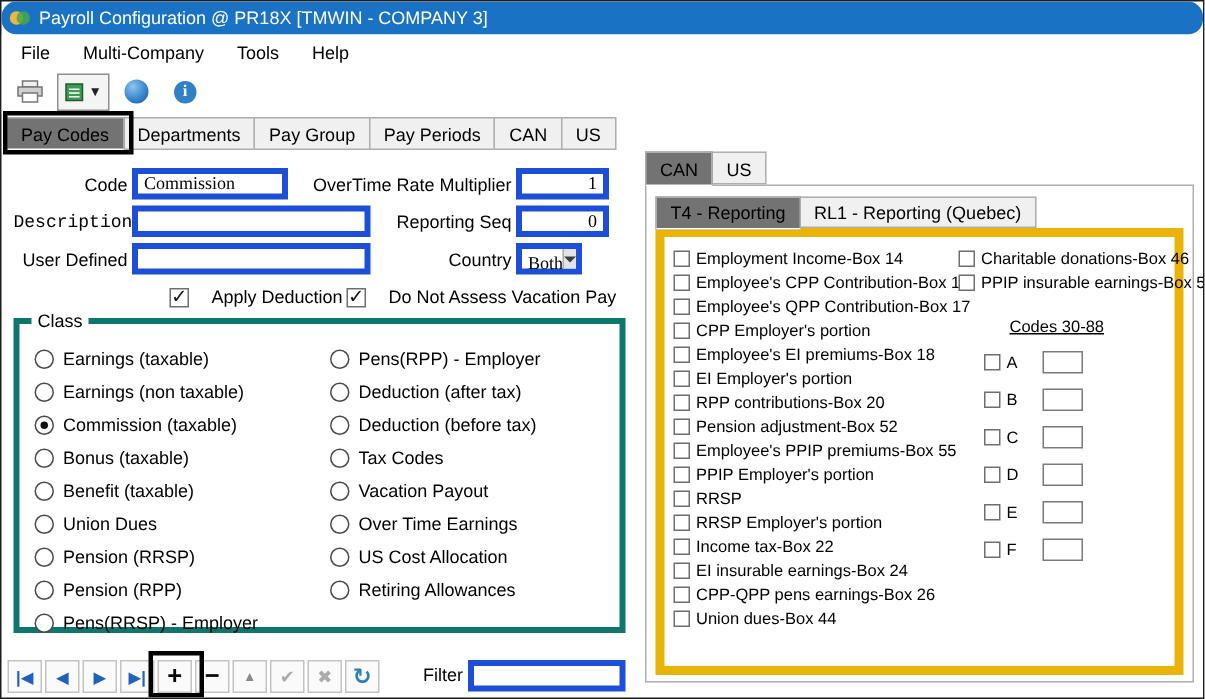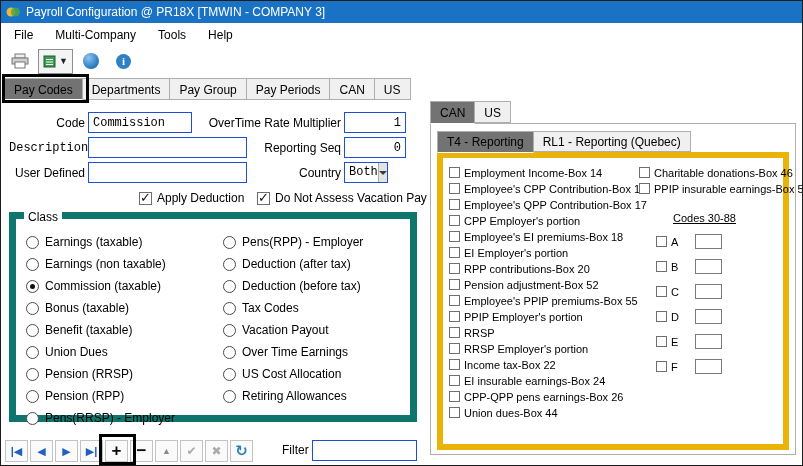--- a/index.html
+++ b/index.html
@@ -4,21 +4,21 @@
 <style>
   * { margin:0; padding:0; box-sizing:border-box; }
   body { font-family:"Liberation Sans","DejaVu Sans",sans-serif; background:#9a9a9a; }
   #window {
     position:relative; width:803px; height:466px; background:#fff;
     border:1px solid #1c1c1c; overflow:hidden; font-size:12px; color:#000;
   }
 
   
   .titlebar { position:absolute; top:0; left:0; right:0; height:22px;
-    background:#1a72c4; display:flex; align-items:center; gap:6px; padding-left:5px; }
+    background:#1a72c4; display:flex; align-items:center; gap:6px; padding-left:5px;border-radius:10px; }
   .titlebar .title { color:#fff; font-size:12px; white-space:nowrap; }
 
   
   .menubar { position:absolute; top:22px; left:0; right:0; height:23px;
     background:#fff; display:flex; align-items:center; padding-left:2px; }
   .menu-item { padding:4px 11px; cursor:default; }
 
   
   .toolbar { position:absolute; top:45px; left:0; right:0; height:30px;
     background:#fff; display:flex; align-items:center; gap:5px; padding-left:5px; }
@@ -35,44 +35,44 @@
 
   
   .tab { height:22px; padding:4px 9px 0; background:#f0f0f0;
     border:1px solid #aeaeae; white-space:nowrap; cursor:default; }
   .tab + .tab { margin-left:-1px; }
   .tab.selected { background:#737373; position:relative; z-index:3; border-bottom-color:#fff; }
   .tabstrip-main { position:absolute; top:77px; left:3px; display:flex; }
 
   
   .lbl { position:absolute; height:20px; line-height:20px; text-align:right; white-space:nowrap; }
-  .input { position:absolute; height:21px; border:1px solid #1d4ed8; background:#fff;
-    font-family:Liberation Mono, monospace; font-size:12px; padding:1px 4px; }
+  .input { position:absolute; height:21px; border:4px solid #1d4ed8; background:#fff;
+    font-family:Liberation Serif, serif; font-size:12px; padding:1px 4px; }
   .input.right { text-align:right; }
   .select { display:flex; align-items:stretch; padding:0; }
   .select .select-text { flex:1; padding:2px 0 0 4px; }
   .select .select-arrow { width:17px; background:#e3e3e3; border-left:1px solid #acacac;
     display:flex; align-items:center; justify-content:center; }
   .select .select-arrow::after { content:""; border:4px solid transparent; border-top-color:#3c3c3c; margin-top:4px; }
 
-  .cbx-row { position:absolute; display:flex; align-items:center; gap:5px; height:16px;margin-left:26px; }
+  .cbx-row { position:absolute; display:flex; align-items:center; gap:15px; height:16px; }
   .cb { width:13px; height:13px; border:1px solid #6e6e6e; background:#fff;
     display:inline-block; position:relative; flex:none; }
   .cb.checked::after { content:"✓"; position:absolute; left:0px; top:-3px;
     font-size:13px; font-weight:bold; color:#111; }
   .cb.small { width:11px; height:11px; }
 
   .radio { width:13px; height:13px; border:1px solid #4a4a4a; border-radius:50%;
     background:#fff; position:relative; flex:none; }
   .radio.checked::after { content:""; position:absolute; left:3px; top:3px;
     width:5px; height:5px; border-radius:50%; background:#101010; }
 
   
   .groupbox { position:absolute; left:8px; top:211px; width:408px; height:210px;
-    border:7px solid #0f766e; background:#fff; }
+    border:4px solid #0f766e; background:#fff; }
   .groupbox .legend { position:absolute; top:-9px; left:8px; background:#fff; padding:0 4px; }
   .radio-col { position:absolute; top:12px; display:flex; flex-direction:column; }
   .radio-col.c1 { left:10px; }
   .radio-col.c2 { left:207px; }
   .radio-item { display:flex; align-items:center; gap:6px; height:22px; cursor:default; }
 
   
   .tabstrip-country { position:absolute; top:100px; left:429px; display:flex; align-items:flex-start; z-index:2; }
   .tabstrip-country .tab { height:22px; }
   .tabstrip-country .tab.selected { height:23px; }

